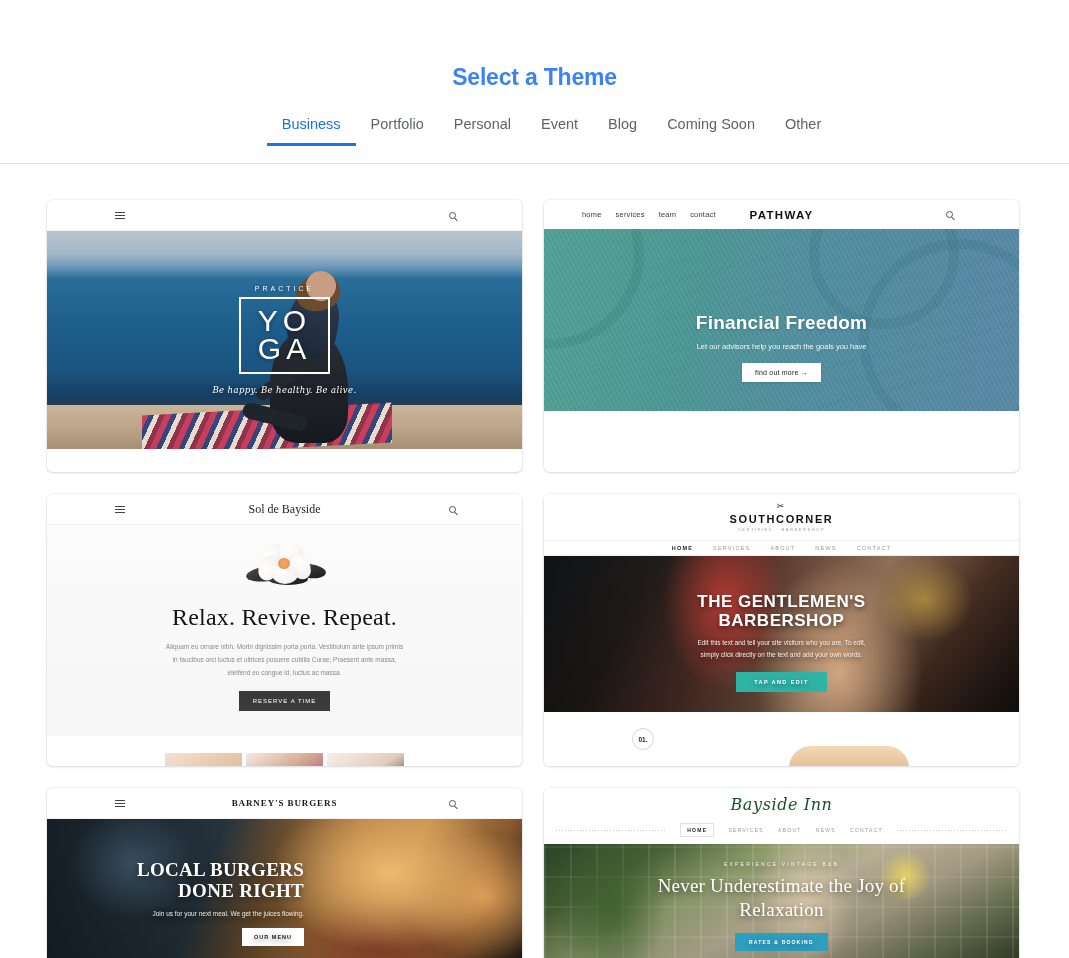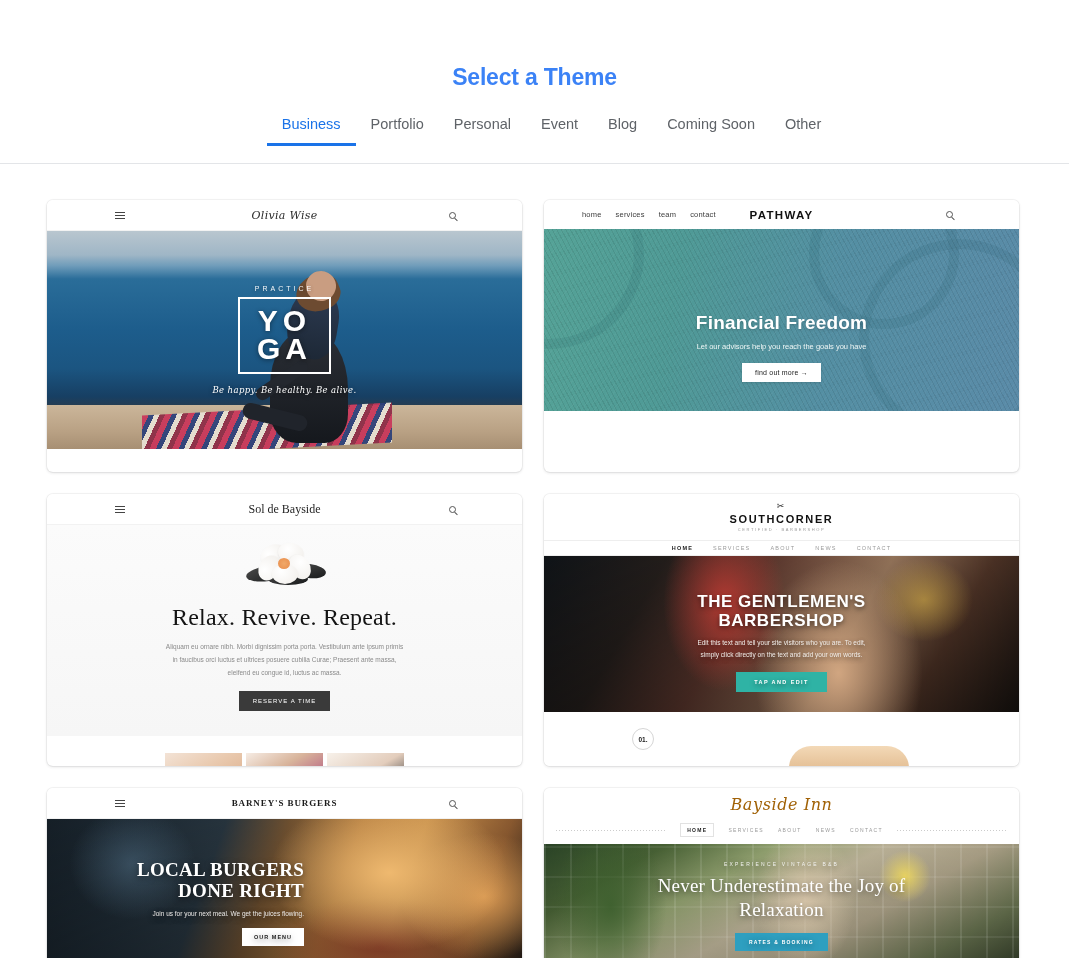--- a/index.html
+++ b/index.html
@@ -169,21 +169,21 @@
     position:absolute; inset:0;
     display:flex; flex-direction:column; align-items:center; justify-content:center;
     text-shadow:0 1px 5px rgba(0,0,0,.45);
   }
   .yoga-kicker{
     color:#fff; font-size:7px; letter-spacing:3px; margin-bottom:5px; opacity:.95;
   }
   .yoga-box{
     border:2px solid #fff; padding:8px 17px 9px;
     color:#fff; font-size:30px; line-height:.92; letter-spacing:5px;
-    text-align:center; font-weight:700;
+    text-align:center; font-weight:400;
   }
   .yoga-tag{
     color:#fff; font-size:8.5px; margin-top:11px; letter-spacing:.4px;
     font-family:"DejaVu Serif", serif; font-style:italic;
   }
 
   
   .pw-bar{ height:29px; border-bottom:none; }
   .pw-nav{
     position:absolute; left:38px; display:flex; gap:14px;
@@ -382,21 +382,21 @@
     font-size:5.5px; letter-spacing:1px; padding:6px 12px; font-weight:700;
   }
 
   
   .by-head{
     height:56px; background:#fff;
     display:flex; flex-direction:column; align-items:center; justify-content:center;
   }
   .by-logo{
     font-family:"DejaVu Serif", serif; font-style:italic;
-    font-size:16px; color:#a16207; letter-spacing:.6px;
+    font-size:16px; color:#14532d; letter-spacing:.6px;
   }
   .by-nav{
     margin-top:9px; display:flex; align-items:center; gap:14px;
     font-size:5px; letter-spacing:1.3px; color:#9a9a9a;
   }
   .by-nav .dots{
     width:110px; height:1px;
     background:repeating-linear-gradient(90deg,#ccc 0 1px,transparent 1px 3px);
   }
   .by-nav .on{
@@ -448,21 +448,20 @@
 
 <div class="grid">
 
   <div class="card h1">
     <div class="mini-bar">
       <span class="burger">
           <i></i>
           <i></i>
           <i></i>
         </span>
-      <span class="mini-logo yoga-logo">Olivia Wise</span>
       <span class="mag"></span>
     </div>
     <div class="yoga-hero">
       <div class="sand"></div>
       <div class="blanket"></div>
       <div class="figure">
         <div class="body"></div>
           <div class="torso"></div>
         <div class="hair"></div>
           <div class="head"></div>

